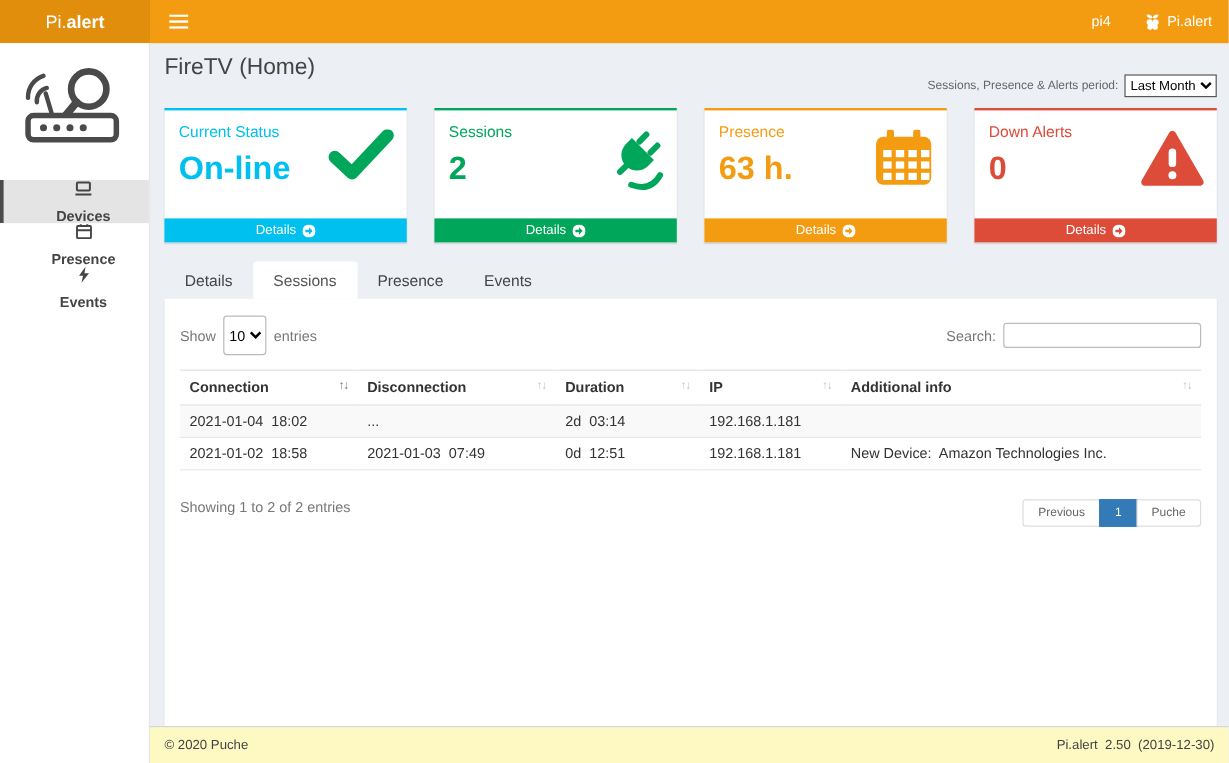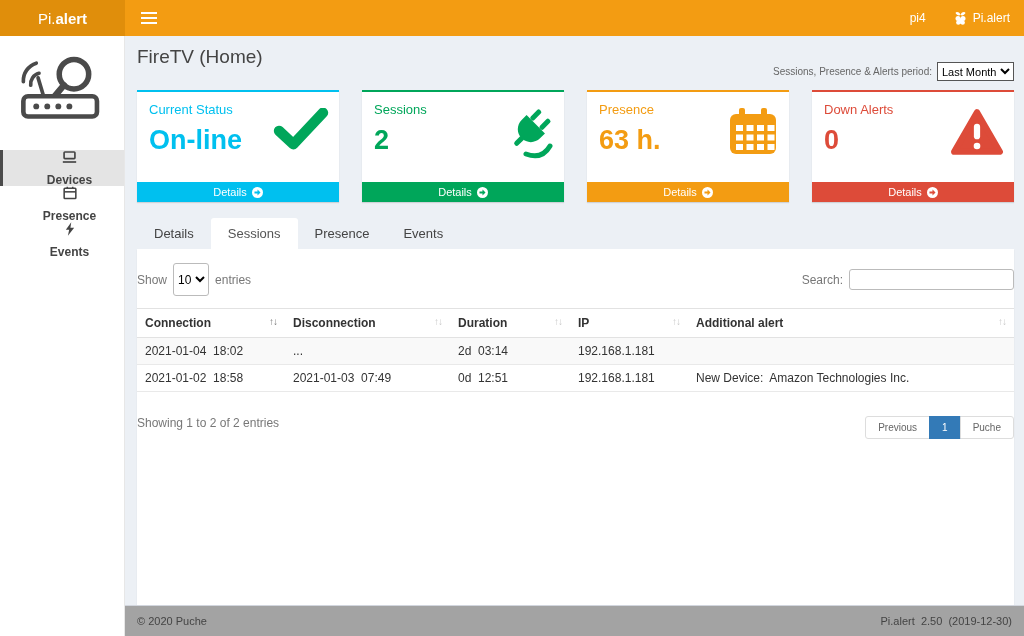--- a/index.html
+++ b/index.html
@@ -47,21 +47,21 @@
   .card-label { font-size:13px; color:var(--c); }
   .card-value { font-size:27px; font-weight:700; color:var(--c); margin-top:8px; }
   .card-icon { position:absolute; right:10px; top:16px; }
   .card-footer { background:var(--c); color:#fff; font-size:11px; padding:4px 0; cursor:pointer;
     display:flex; align-items:center; justify-content:center; gap:5px; }
 
   
   .tabs { display:flex; margin-top:16px; }
   .tab { padding:8px 17px; font-size:13px; color:#444; cursor:pointer; }
   .tab.active { background:#fff; color:#555; border-radius:3px 3px 0 0; }
-  .panel { background:#fff; min-height:356px; padding:10px 0;
+  .panel { background:#fff; min-height:356px; padding:10px 13px;
     box-shadow:0 1px 1px rgba(0,0,0,.1); }
 
   .table-controls { display:flex; align-items:center; font-size:12px; color:#777; margin:4px 0 12px; }
   .show-wrap { display:flex; align-items:center; gap:6px; }
   .show-wrap select { font-size:12px; height:33px; border:1px solid #bbb; border-radius:3px; background:#fff; }
   .search-wrap { margin-left:auto; display:flex; align-items:center; gap:6px; }
   .search-wrap input { width:165px; height:21px; border:1px solid #bbb; border-radius:3px; }
 
   table { width:100%; border-collapse:collapse; font-size:12px; color:#333; }
   th { text-align:left; padding:7px 8px; border-top:1px solid #e2e2e2;
@@ -72,21 +72,21 @@
   tbody tr:nth-child(odd) { background:#f9f9f9; }
 
   .table-bottom { display:flex; align-items:flex-start; margin-top:24px; font-size:12px; color:#777; }
   .paginate { margin-left:auto; display:flex; }
   .pg { border:1px solid #ddd; background:#fff; color:#666; font-size:10px; padding:5px 12px;
     margin-left:-1px; cursor:pointer; font-family:inherit; }
   .pg.prev { border-radius:3px 0 0 3px; margin-left:0; }
   .pg.next { border-radius:0 3px 3px 0; }
   .pg.page-current { background:#337ab7; border-color:#337ab7; color:#fff; }
 
-  .page-footer { height:38px; background:#a3a3a3; border-top:1px solid #d2d6de; display:flex;
+  .page-footer { height:38px; background:#fef9c3; border-top:1px solid #d2d6de; display:flex;
     align-items:center; font-size:11px; color:#444; padding:0 12px; }
   .foot-right { margin-left:auto; white-space:pre; }
 </style>
 </head>
 <body>
 
 <div class="app">
 
   <header class="navbar">
     <div class="brand">
@@ -330,21 +330,21 @@
                 <th>
                   <span class="sort">↑↓</span>
                   <span>Duration</span>
                 </th>
                 <th>
                   <span class="sort">↑↓</span>
                   <span>IP</span>
                 </th>
                 <th>
                   <span class="sort">↑↓</span>
-                  <span>Additional alert</span>
+                  <span>Additional info</span>
                 </th>
               </tr>
             </thead>
             <tbody>
               <tr>
                 <td>2021-01-04  18:02</td>
                 <td>...</td>
                 <td>2d  03:14</td>
                 <td>192.168.1.181</td>
                 <td></td>

